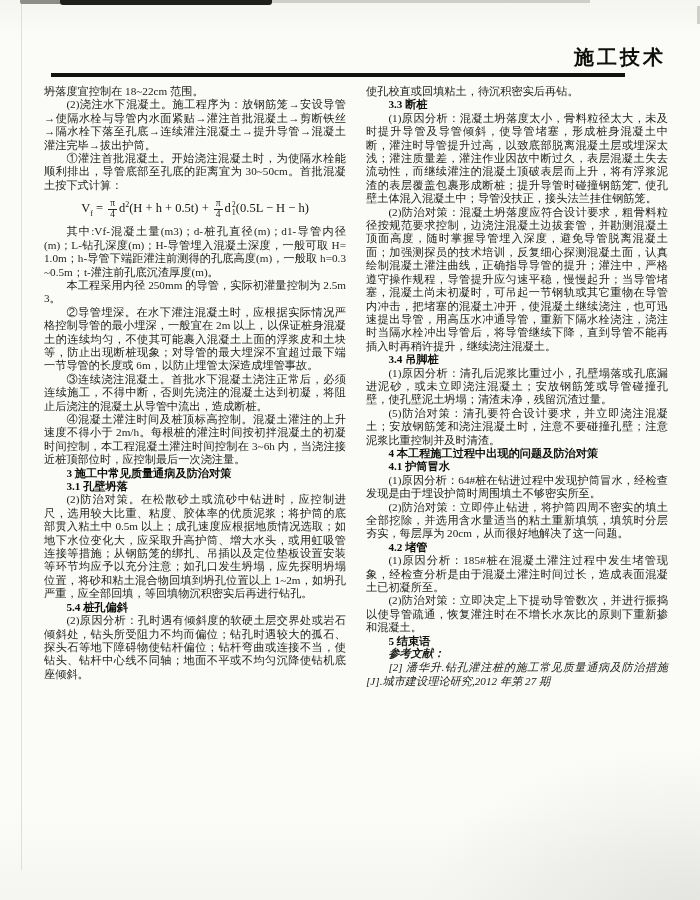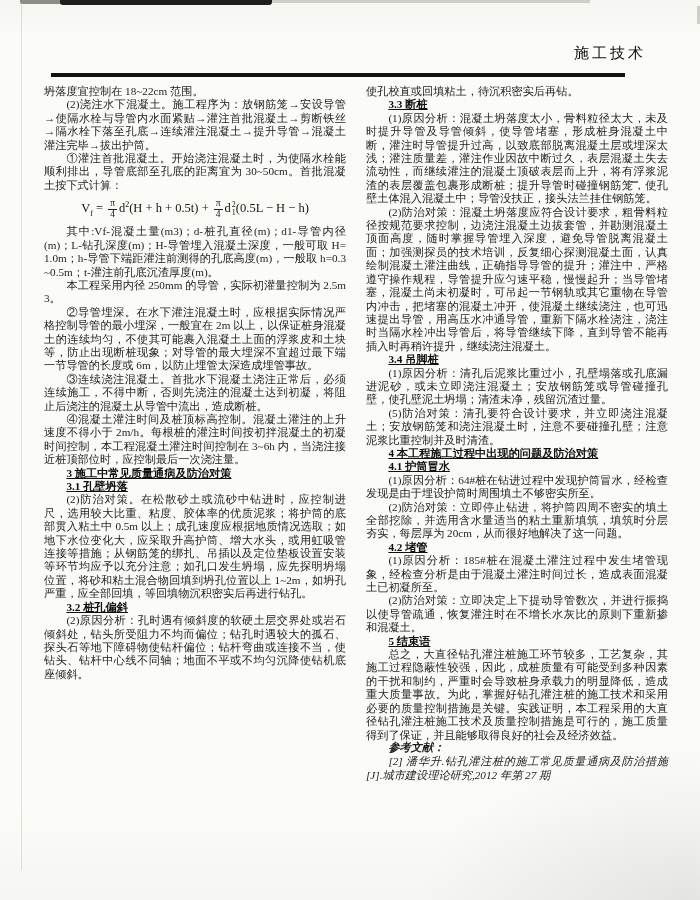--- a/index.html
+++ b/index.html
@@ -16,30 +16,30 @@
   .scan-line-left{position:absolute;left:21px;top:0;width:1px;height:870px;
     background:#c8c8c3;opacity:.55;}
   .smudge-a{position:absolute;left:20px;top:0;width:46px;height:4px;background:#8d8d88;border-radius:0 0 2px 2px;}
   .smudge-b{position:absolute;left:60px;top:0;width:212px;height:5px;background:#1f1f1d;border-radius:0 0 3px 3px;}
   .smudge-c{position:absolute;left:272px;top:0;width:318px;height:3px;background:#aeaea8;opacity:.55;}
   .mark-right-top{position:absolute;right:0;top:6px;width:3px;height:18px;background:#cfcfca;}
   .speck-dash{position:absolute;left:631px;top:181px;width:7px;height:2px;background:#7a7a74;}
   .shade-bottom{position:absolute;right:0;bottom:0;width:280px;height:160px;
     background:radial-gradient(ellipse at 95% 100%,rgba(185,185,178,.28),rgba(185,185,178,0) 70%);}
   
-  .header-title{position:absolute;top:44px;left:574px;font-size:15px;font-weight:normal;
+  .header-title{position:absolute;top:44px;left:574px;font-size:20px;font-weight:bold;
     letter-spacing:3px;color:#0e0e0c;font-family:"Liberation Sans","DejaVu Sans",sans-serif;}
   .header-rule{position:absolute;top:73px;left:51px;width:574px;height:4px;background:#121210;}
   
   .content{position:absolute;top:85px;left:44px;width:624px;display:flex;gap:20px;}
   .col{width:306px;font-size:11.2px;line-height:13.4px;text-align:justify;
     color:#1c1c19;word-break:break-all;}
   .col p{margin:0;text-indent:2em;}
   .col p.cont{text-indent:0;}
-  .col p.heading{font-weight:bold;color:#0f0f0d;text-decoration:underline;}
+  .col p.heading{font-weight:bold;color:#0f0f0d;}
   .col p.refhead{font-weight:bold;font-style:italic;font-family:Liberation Mono, monospace;}
   .col p.ref{font-style:italic;}
   
   .formula{text-align:center;padding:6px 0 5px 0;font-size:12.5px;color:#15150f;
     white-space:nowrap;}
   .formula .fvar{}
   .formula sub{font-size:8px;}
   .formula sup{font-size:8px;}
   .frac{display:inline-block;vertical-align:middle;text-align:center;
     font-size:9.5px;line-height:1.05;margin:0 2px;}
@@ -71,37 +71,36 @@
         <p class="para">①灌注首批混凝土。开始浇注混凝土时，为使隔水栓能顺利排出，导管底部至孔底的距离宜为 30~50cm。首批混凝土按下式计算：</p>
         <div class="formula"><span class="fvar">V<sub>f</sub></span><span> = </span><span class="frac"><span class="num">π</span><span class="den">4</span></span><span class="fvar">d<sup>2</sup></span><span>(H + h + 0.5t)</span><span> + </span><span class="frac"><span class="num">π</span><span class="den">4</span></span><span class="fvar">d<span class="supsub"><span>2</span><span>1</span></span></span><span>(0.5L − H − h)</span></div>
         <p class="para">其中:Vf-混凝土量(m3)；d-桩孔直径(m)；d1-导管内径(m)；L-钻孔深度(m)；H-导管埋入混凝土深度，一般可取 H=1.0m；h-导管下端距灌注前测得的孔底高度(m)，一般取 h=0.3~0.5m；t-灌注前孔底沉渣厚度(m)。</p>
         <p class="para">本工程采用内径 250mm 的导管，实际初灌量控制为 2.5m3。</p>
         <p class="para">②导管埋深。在水下灌注混凝土时，应根据实际情况严格控制导管的最小埋深，一般宜在 2m 以上，以保证桩身混凝土的连续均匀，不使其可能裹入混凝土上面的浮浆皮和土块等，防止出现断桩现象；对导管的最大埋深不宜超过最下端一节导管的长度或 6m，以防止埋管太深造成埋管事故。</p>
         <p class="para">③连续浇注混凝土。首批水下混凝土浇注正常后，必须连续施工，不得中断，否则先浇注的混凝土达到初凝，将阻止后浇注的混凝土从导管中流出，造成断桩。</p>
         <p class="para">④混凝土灌注时间及桩顶标高控制。混凝土灌注的上升速度不得小于 2m/h。每根桩的灌注时间按初拌混凝土的初凝时间控制，本工程混凝土灌注时间控制在 3~6h 内，当浇注接近桩顶部位时，应控制最后一次浇注量。</p>
         <p class="heading">3 施工中常见质量通病及防治对策</p>
         <p class="heading">3.1 孔壁坍落</p>
         <p class="para">(2)防治对策。在松散砂土或流砂中钻进时，应控制进尺，选用较大比重、粘度、胶体率的优质泥浆；将护筒的底部贯入粘土中 0.5m 以上；成孔速度应根据地质情况选取；如地下水位变化大，应采取升高护筒、增大水头，或用虹吸管连接等措施；从钢筋笼的绑扎、吊插以及定位垫板设置安装等环节均应予以充分注意；如孔口发生坍塌，应先探明坍塌位置，将砂和粘土混合物回填到坍孔位置以上 1~2m，如坍孔严重，应全部回填，等回填物沉积密实后再进行钻孔。</p>
-        <p class="heading">3.2 桩孔偏斜</p>
+        <p class="heading">5.4 桩孔偏斜</p>
         <p class="para">(2)原因分析：孔时遇有倾斜度的软硬土层交界处或岩石倾斜处，钻头所受阻力不均而偏位；钻孔时遇较大的孤石、探头石等地下障碍物使钻杆偏位；钻杆弯曲或连接不当，使钻头、钻杆中心线不同轴；地面不平或不均匀沉降使钻机底座倾斜。</p>
       </div>
     <div class="col" id="col-right">
         <p class="cont">使孔校直或回填粘土，待沉积密实后再钻。</p>
         <p class="heading">3.3 断桩</p>
         <p class="para">(1)原因分析：混凝土坍落度太小，骨料粒径太大，未及时提升导管及导管倾斜，使导管堵塞，形成桩身混凝土中断，灌注时导管提升过高，以致底部脱离混凝土层或埋深太浅；灌注质量差，灌注作业因故中断过久，表层混凝土失去流动性，而继续灌注的混凝土顶破表层而上升，将有浮浆泥渣的表层覆盖包裹形成断桩；提升导管时碰撞钢筋笼，使孔壁土体混入混凝土中；导管没扶正，接头法兰挂住钢筋笼。</p>
         <p class="para">(2)防治对策：混凝土坍落度应符合设计要求，粗骨料粒径按规范要求控制，边浇注混凝土边拔套管，并勘测混凝土顶面高度，随时掌握导管埋入深度，避免导管脱离混凝土面；加强测探员的技术培训，反复细心探测混凝土面，认真绘制混凝土灌注曲线，正确指导导管的提升；灌注中，严格遵守操作规程，导管提升应匀速平稳，慢慢起升；当导管堵塞，混凝土尚未初凝时，可吊起一节钢轨或其它重物在导管内冲击，把堵塞的混凝土冲开，使混凝土继续浇注，也可迅速提出导管，用高压水冲通导管，重新下隔水栓浇注，浇注时当隔水栓冲出导管后，将导管继续下降，直到导管不能再插入时再稍许提升，继续浇注混凝土。</p>
         <p class="heading">3.4 吊脚桩</p>
         <p class="para">(1)原因分析：清孔后泥浆比重过小，孔壁塌落或孔底漏进泥砂，或未立即浇注混凝土；安放钢筋笼或导管碰撞孔壁，使孔壁泥土坍塌；清渣未净，残留沉渣过量。</p>
         <p class="para">(5)防治对策：清孔要符合设计要求，并立即浇注混凝土；安放钢筋笼和浇注混凝土时，注意不要碰撞孔壁；注意泥浆比重控制并及时清渣。</p>
         <p class="heading">4 本工程施工过程中出现的问题及防治对策</p>
         <p class="heading">4.1 护筒冒水</p>
         <p class="para">(1)原因分析：64#桩在钻进过程中发现护筒冒水，经检查发现是由于埋设护筒时周围填土不够密实所至。</p>
         <p class="para">(2)防治对策：立即停止钻进，将护筒四周不密实的填土全部挖除，并选用含水量适当的粘土重新填筑，填筑时分层夯实，每层厚为 20cm，从而很好地解决了这一问题。</p>
         <p class="heading">4.2 堵管</p>
         <p class="para">(1)原因分析：185#桩在混凝土灌注过程中发生堵管现象，经检查分析是由于混凝土灌注时间过长，造成表面混凝土已初凝所至。</p>
         <p class="para">(2)防治对策：立即决定上下提动导管数次，并进行振捣以使导管疏通，恢复灌注时在不增长水灰比的原则下重新掺和混凝土。</p>
         <p class="heading">5 结束语</p>
-        <p class="para">总之，大直径钻孔灌注桩施工环节较多，工艺复杂，其施工过程隐蔽性较强，因此，成桩质量有可能受到多种因素的干扰和制约，严重时会导致桩身承载力的明显降低，造成重大质量事故。为此，掌握好钻孔灌注桩的施工技术和采用必要的质量控制措施是关键。实践证明，本工程采用的大直径钻孔灌注桩施工技术及质量控制措施是可行的，施工质量得到了保证，并且能够取得良好的社会及经济效益。</p>
         <p class="refhead">参考文献：</p>
         <p class="ref">[2] 潘华升.钻孔灌注桩的施工常见质量通病及防治措施[J].城市建设理论研究,2012 年第 27 期</p>
       </div>
   </div>
 </div>
 
 </body></html>

